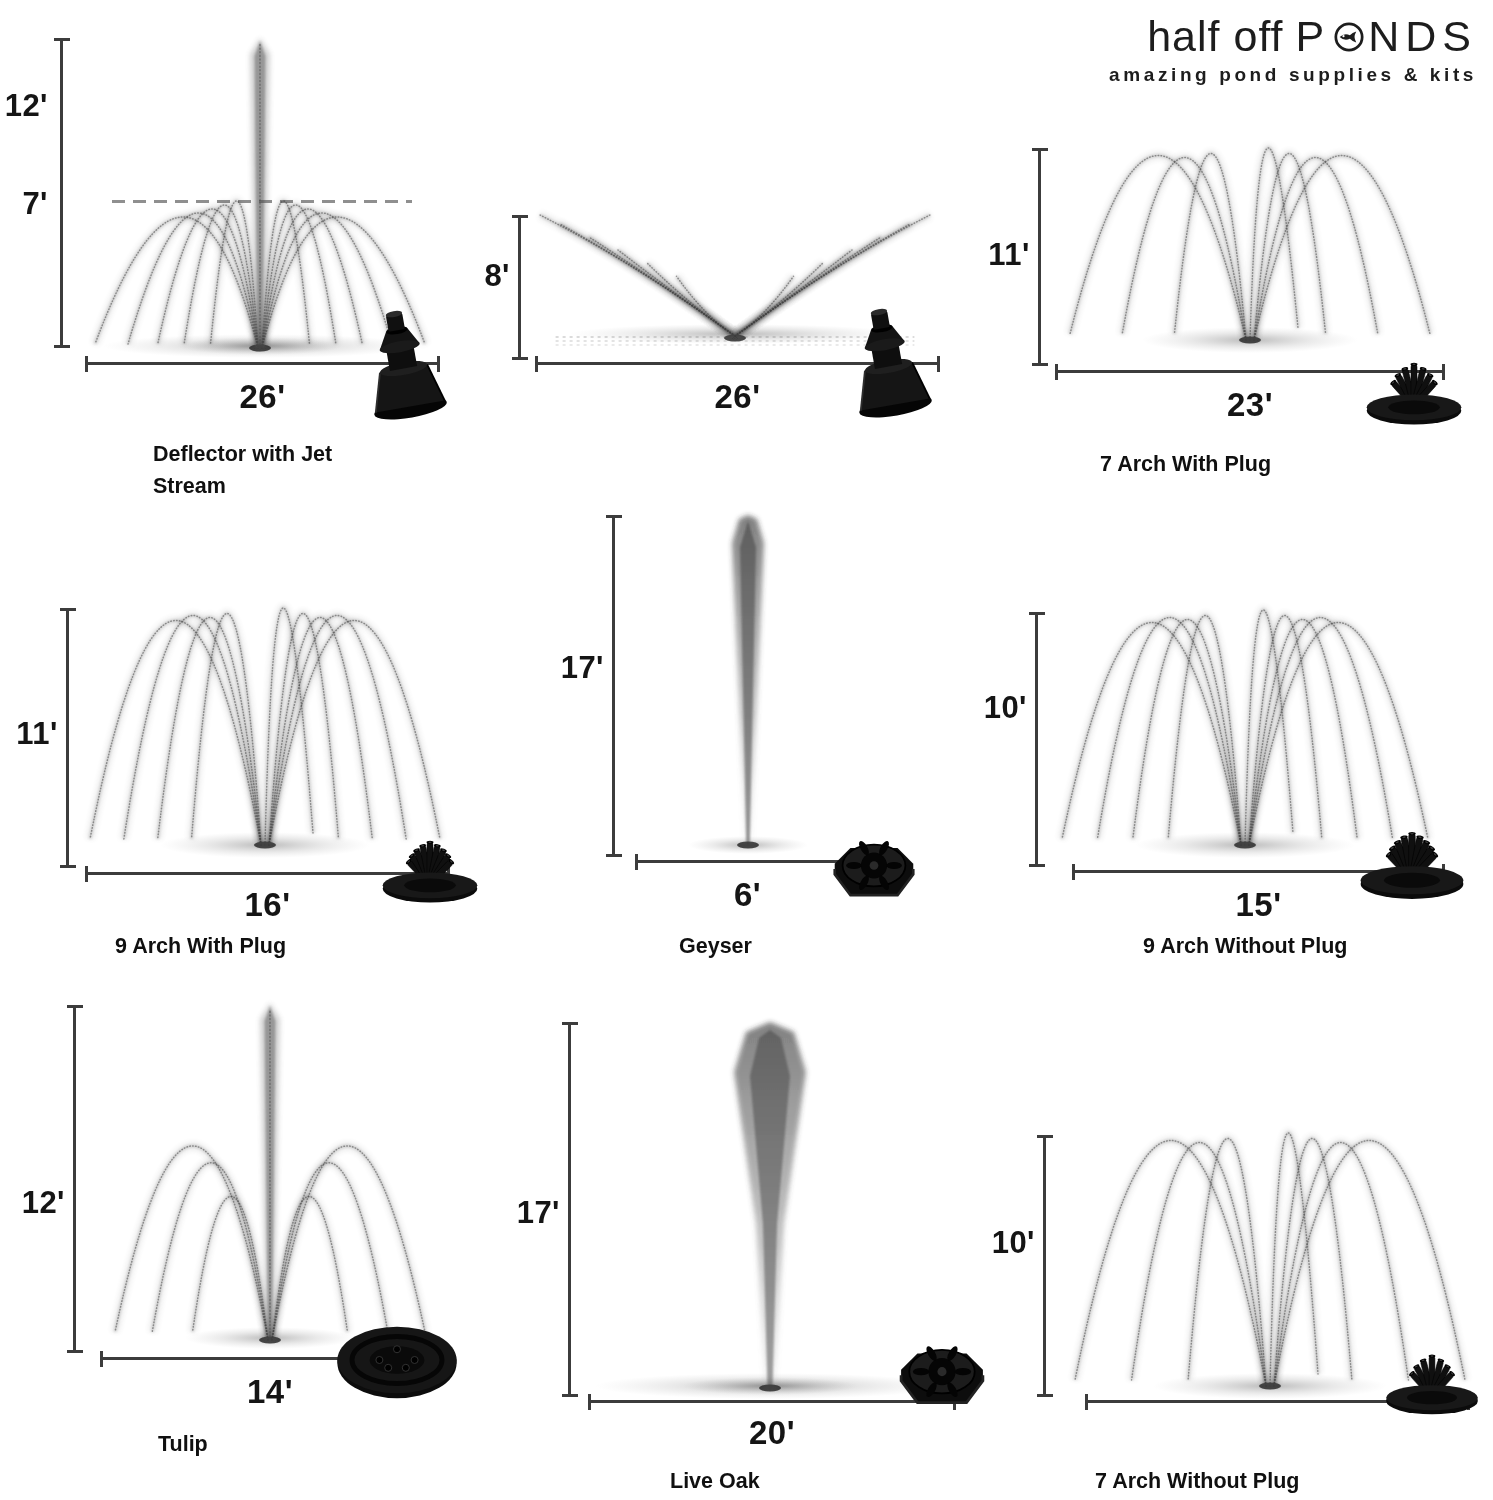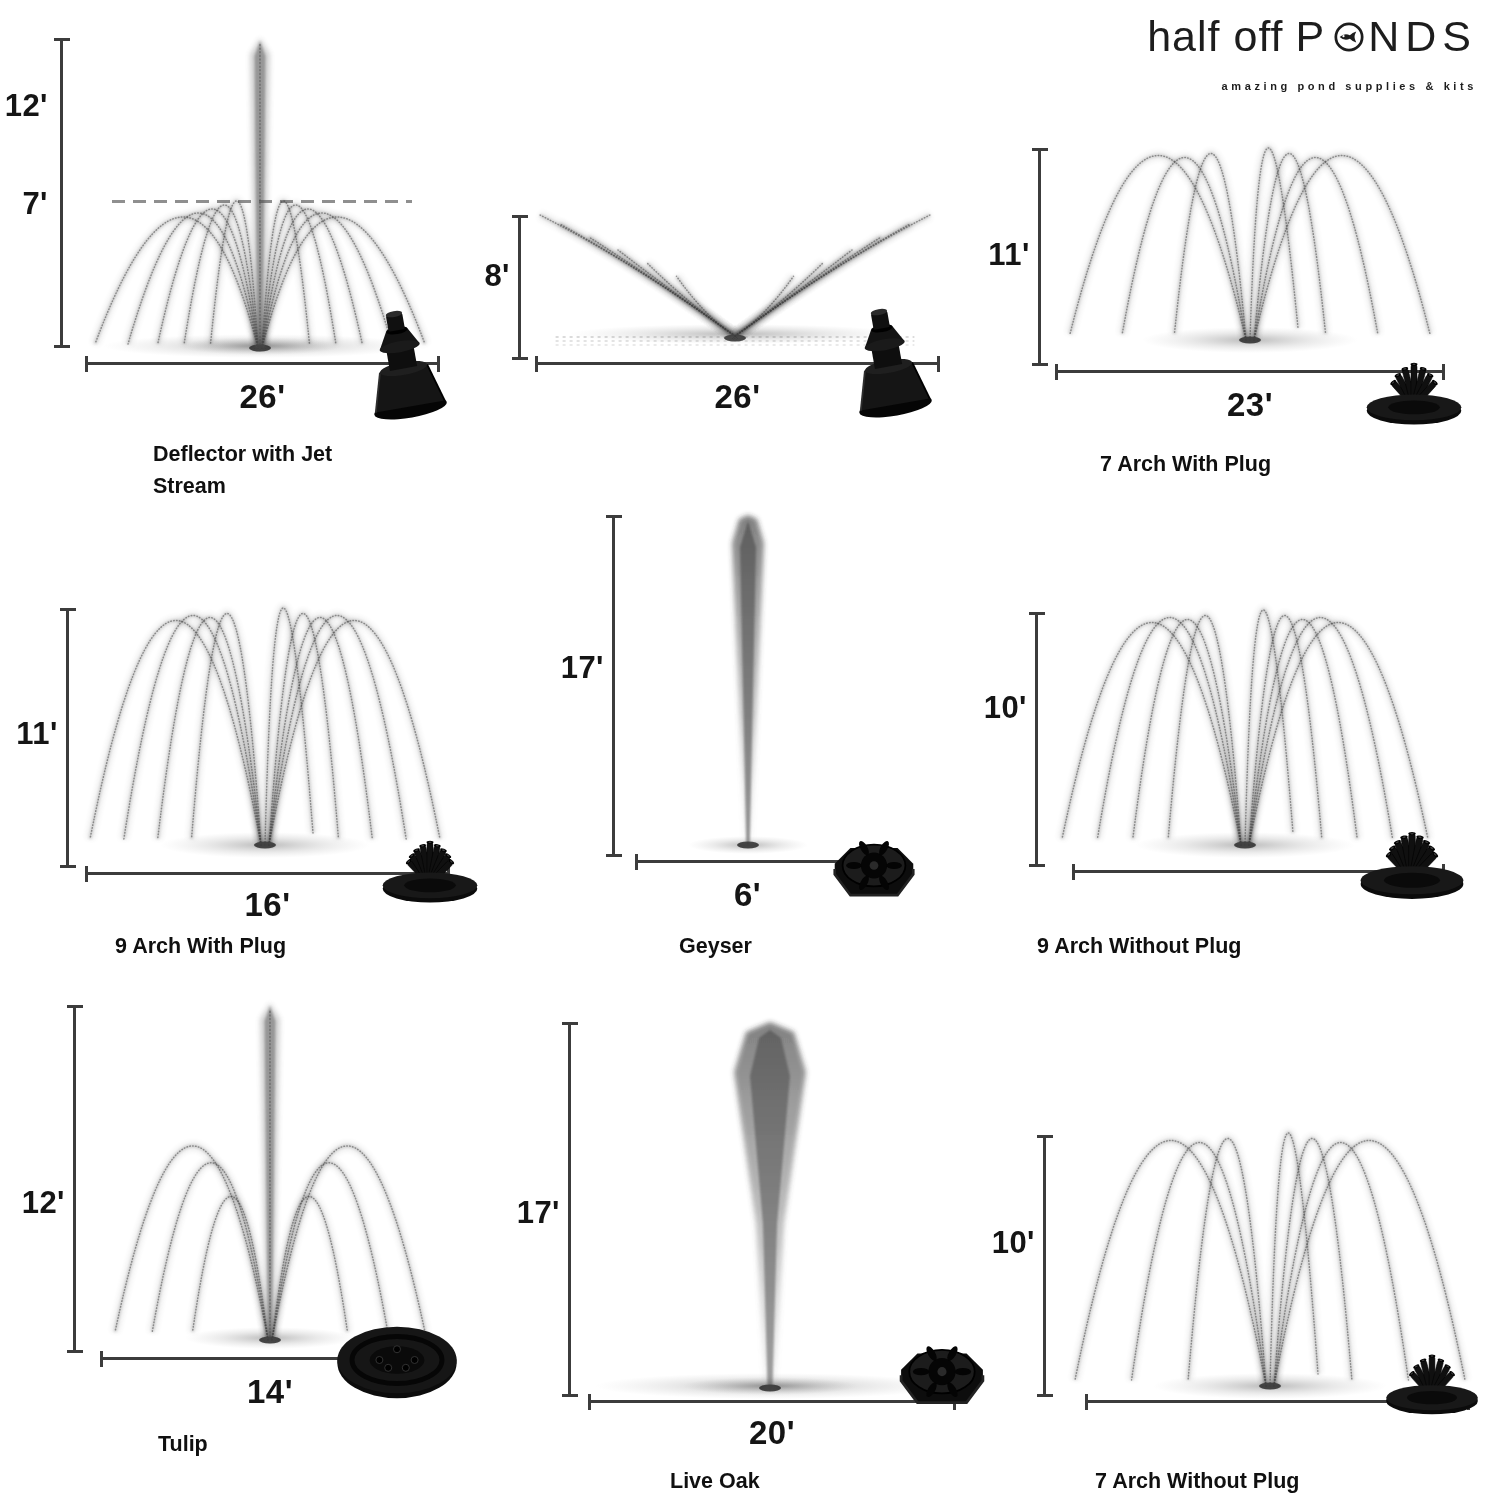--- a/index.html
+++ b/index.html
@@ -16,21 +16,21 @@
   .hline::before{left:0;}.hline::after{right:0;}
   .dashline{height:3px;background:repeating-linear-gradient(90deg,#8f8f8f 0 13px,transparent 13px 21px);}
   .hlabel{font-size:31px;font-weight:700;text-align:right;letter-spacing:.5px;}
   .wlabel{font-size:33px;font-weight:700;text-align:center;letter-spacing:.5px;}
   .fname{font-size:21.5px;font-weight:700;line-height:1.5;color:#101010;}
   svg.spray,svg.nozzle{position:absolute;overflow:visible;}
   #logo{position:absolute;top:12px;right:16px;text-align:right;color:#1d1d1d;}
   .brand{display:flex;justify-content:flex-end;align-items:center;font-size:43px;font-weight:300;letter-spacing:1px;}
   .brand .ponds{display:inline-flex;align-items:center;letter-spacing:6px;margin-left:12px;font-weight:400;}
   .o-fish{display:inline-flex;margin:0 2px;}
-  .tagline{font-size:11px;font-weight:600;letter-spacing:3.6px;margin-top:19px;}
+  .tagline{font-size:19px;font-weight:600;letter-spacing:3.6px;margin-top:3px;}
 </style>
 </head>
 <body>
 
 <div id="canvas">
 
   <svg width="0" height="0" style="position:absolute">
     <defs>
       <filter id="fblurA" x="-60%" y="-60%" width="220%" height="220%">
           <feGaussianBlur stdDeviation="2.4"></feGaussianBlur>
@@ -414,20 +414,21 @@
         <path d="M 196 240 Q 283.5 -202 375 234" fill="none" stroke="#4a4a4a" stroke-width="3.2" opacity="0.18" filter="url(#fblurB)"></path>
         <path d="M 196 240 Q 283.5 -202 375 234" fill="none" stroke="#3d3d3d" stroke-width="1.5" opacity="0.5" stroke-dasharray="0.5 2.4" stroke-linecap="round"></path>
         <path d="M 188 240 Q 100.5 -202 9 234" fill="none" stroke="#4a4a4a" stroke-width="8" opacity="0.1" filter="url(#fblurA)"></path>
         <path d="M 188 240 Q 100.5 -202 9 234" fill="none" stroke="#4a4a4a" stroke-width="3.2" opacity="0.18" filter="url(#fblurB)"></path>
         <path d="M 188 240 Q 100.5 -202 9 234" fill="none" stroke="#3d3d3d" stroke-width="1.5" opacity="0.5" stroke-dasharray="0.5 2.4" stroke-linecap="round"></path>
         <path d="M 192 240 Q 204 -224 240 228" fill="none" stroke="#4a4a4a" stroke-width="8" opacity="0.1" filter="url(#fblurA)"></path>
         <path d="M 192 240 Q 204 -224 240 228" fill="none" stroke="#4a4a4a" stroke-width="3.2" opacity="0.18" filter="url(#fblurB)"></path>
         <path d="M 192 240 Q 204 -224 240 228" fill="none" stroke="#3d3d3d" stroke-width="1.5" opacity="0.5" stroke-dasharray="0.5 2.4" stroke-linecap="round"></path>
       </svg>
     <div class="hline" style="left:1072px;top:870px;width:373px"></div>
+    <span class="wlabel" style="left:1072px;top:886px;width:373px">15'</span>
     <svg class="nozzle" style="left:1356px;top:806px" width="112" height="100" viewBox="0 0 120 100">
         <g transform="rotate(-44 60 74)">
           <rect x="56.5" y="38.32" width="7" height="35.68" rx="3" fill="#101010" stroke="#000" stroke-width="0.6"></rect>
           <ellipse cx="60" cy="38.32" rx="4" ry="1.8" fill="#000"></ellipse>
           <ellipse cx="60" cy="38.32" rx="1.8" ry="0.9" fill="#3a3a3a"></ellipse>
         </g>
         <g transform="rotate(-33 60 74)">
           <rect x="56.5" y="35.24" width="7" height="38.76" rx="3" fill="#101010" stroke="#000" stroke-width="0.6"></rect>
           <ellipse cx="60" cy="35.24" rx="4" ry="1.8" fill="#000"></ellipse>
           <ellipse cx="60" cy="35.24" rx="1.8" ry="0.9" fill="#3a3a3a"></ellipse>
@@ -464,21 +465,21 @@
         </g>
         <g transform="rotate(44 60 74)">
           <rect x="56.5" y="38.32" width="7" height="35.68" rx="3" fill="#101010" stroke="#000" stroke-width="0.6"></rect>
           <ellipse cx="60" cy="38.32" rx="4" ry="1.8" fill="#000"></ellipse>
           <ellipse cx="60" cy="38.32" rx="1.8" ry="0.9" fill="#3a3a3a"></ellipse>
         </g>
         <ellipse cx="60" cy="80" rx="55" ry="16" fill="#0b0b0b"></ellipse>
         <ellipse cx="60" cy="76" rx="55" ry="15" fill="#181818"></ellipse>
         <ellipse cx="60" cy="76" rx="30" ry="8" fill="#0a0a0a"></ellipse>
       </svg>
-    <div class="fname" style="left:1037px;top:930px;width:320px">9 Arch Without Plug</div>
+    <div class="fname" style="left:1143px;top:930px;width:320px">9 Arch Without Plug</div>
   </section>
 
   <section class="cell">
     <span class="hlabel" style="left:17px;top:1185px;width:48px">12'</span>
     <div class="vline" style="left:73px;top:1005px;height:348px"></div>
     <svg class="spray" style="left:90px;top:995px" width="360" height="352">
         <ellipse cx="180" cy="343" rx="85.25" ry="11" fill="url(#mistG)" opacity="1"></ellipse>
         <ellipse cx="180" cy="345" rx="11" ry="3.5" fill="#2a2a2a" opacity="0.85"></ellipse>
         <polygon points="176,345 170,24 180,8 190,24 184,345" fill="#666" opacity="0.3" filter="url(#fblurA)"></polygon>
         <polygon points="177.8,345 174.5,26 180,11 185.5,26 182.2,345" fill="#3c3c3c" opacity="0.38" filter="url(#fblurB)"></polygon>

